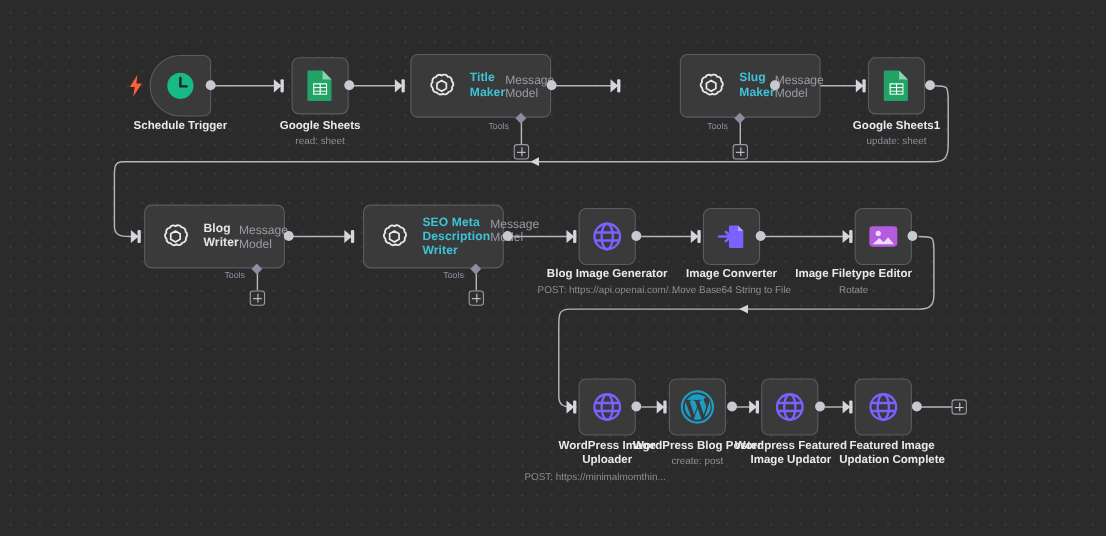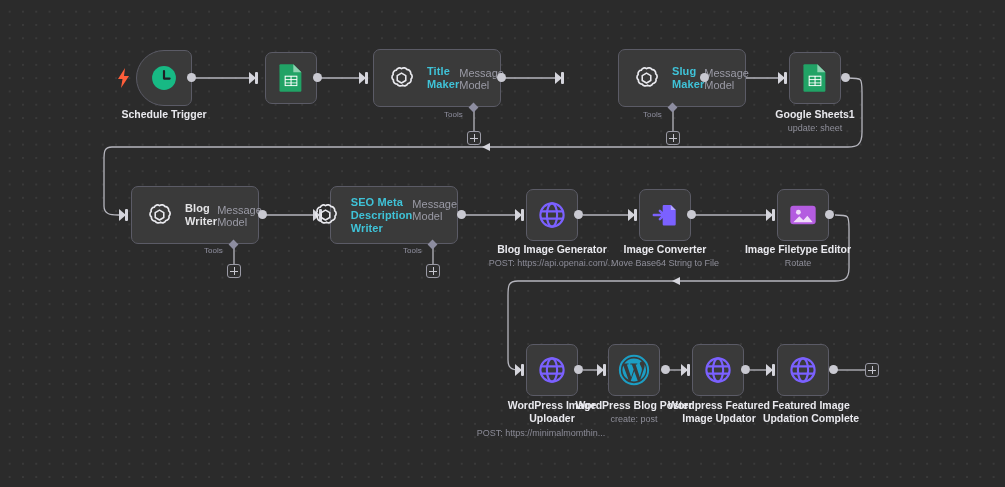--- a/index.html
+++ b/index.html
@@ -176,20 +176,24 @@
           <rect x="12.5" y="11.9" width="4.2" height="2.1"></rect>
           <rect x="7.4" y="14.8" width="4.2" height="2.1"></rect>
           <rect x="12.5" y="14.8" width="4.2" height="2.1"></rect>
           <rect x="7.4" y="17.6" width="4.2" height="1.6"></rect>
           <rect x="12.5" y="17.6" width="4.2" height="1.6"></rect>
         </g>
       </svg>
     </span>
   </div>
   <div class="dot" style="left:313px;top:73px;"></div>
+  <div class="cap" style="left:215px;top:108px;width:152px;">
+    <span>Google Sheets</span>
+    <span class="sub">read: sheet</span>
+  </div>
 
   <div class="node wide" style="left:373px;top:49px;">
     <span>
       <svg width="27" height="27" viewBox="0 0 24 24" class="ico">
         <path fill="none" stroke="#e9e9ee" stroke-width="1.5" stroke-linejoin="round" d="M12 3.2c1.7-1.3 4-0.7 4.9 1 2-0.2 3.6 1.6 3.3 3.6 1.6 1.1 1.7 3.5 0.2 4.7 0.6 1.9-0.8 3.9-2.8 4-0.7 1.9-3 2.6-4.6 1.4-1.7 1.3-4 0.7-4.9-1-2 0.2-3.6-1.6-3.3-3.6-1.6-1.1-1.7-3.5-0.2-4.7-0.6-1.9 0.8-3.9 2.8-4C8.1 2.7 10.4 2 12 3.2z"></path>
         <path fill="none" stroke="#e9e9ee" stroke-width="1.4" stroke-linejoin="round" d="M8.2 9.4l3.8-2.2 3.8 2.2v4.4L12 16l-3.8-2.2z"></path>
       </svg>
     </span>
     <span class="txtwrap">
       <span class="ntitle cyan">Title Maker</span>
@@ -251,21 +255,21 @@
     <span class="txtwrap">
       <span class="ntitle white">Blog Writer</span>
       <span class="nsub">Message Model</span>
     </span>
   </div>
   <div class="dot" style="left:258px;top:210px;"></div>
   <div class="diamond" style="left:230px;top:241px;"></div>
   <div class="toolslbl" style="left:204px;top:246px;width:60px;">Tools</div>
   <div class="plusbtn" style="left:227px;top:264px;"></div>
 
-  <div class="node wide" style="left:330px;top:186px;justify-content:flex-end;">
+  <div class="node wide" style="left:330px;top:186px;">
     <span>
       <svg width="27" height="27" viewBox="0 0 24 24" class="ico">
         <path fill="none" stroke="#e9e9ee" stroke-width="1.5" stroke-linejoin="round" d="M12 3.2c1.7-1.3 4-0.7 4.9 1 2-0.2 3.6 1.6 3.3 3.6 1.6 1.1 1.7 3.5 0.2 4.7 0.6 1.9-0.8 3.9-2.8 4-0.7 1.9-3 2.6-4.6 1.4-1.7 1.3-4 0.7-4.9-1-2 0.2-3.6-1.6-3.3-3.6-1.6-1.1-1.7-3.5-0.2-4.7-0.6-1.9 0.8-3.9 2.8-4C8.1 2.7 10.4 2 12 3.2z"></path>
         <path fill="none" stroke="#e9e9ee" stroke-width="1.4" stroke-linejoin="round" d="M8.2 9.4l3.8-2.2 3.8 2.2v4.4L12 16l-3.8-2.2z"></path>
       </svg>
     </span>
     <span class="txtwrap">
       <span class="ntitle cyan" style="max-width:78px;">SEO Meta Description Writer</span>
       <span class="nsub">Message Model</span>
     </span>
@@ -308,21 +312,21 @@
   <div class="node sq" style="left:777px;top:189px;">
     <span>
       <svg width="30" height="26" viewBox="0 0 26 22" class="ico">
         <rect x="2" y="3" width="22" height="16" rx="2.6" fill="#b45ce0"></rect>
         <circle cx="9" cy="8.6" r="2.1" fill="#f0dcfa"></circle>
         <path d="M4.6 17.2l5.2-5.1 3.5 3.4 3.5-3.9 4.6 5.6z" fill="#f0dcfa"></path>
       </svg>
     </span>
   </div>
   <div class="dot" style="left:825px;top:210px;"></div>
-  <div class="cap" style="left:722px;top:243px;width:152px;">
+  <div class="cap" style="left:700px;top:243px;width:152px;">
     <span>Image Filetype Editor</span>
     <span class="sub">Rotate</span>
   </div>
 
   <div class="node sq" style="left:526px;top:344px;">
     <span>
       <svg width="30" height="30" viewBox="0 0 24 24" class="ico">
         <circle cx="12" cy="12" r="9.3" fill="none" stroke="#7b61ff" stroke-width="1.7"></circle>
         <ellipse cx="12" cy="12" rx="4.1" ry="9.3" fill="none" stroke="#7b61ff" stroke-width="1.7"></ellipse>
         <path d="M3 9.1h18M3 14.9h18" stroke="#7b61ff" stroke-width="1.7" fill="none"></path>

